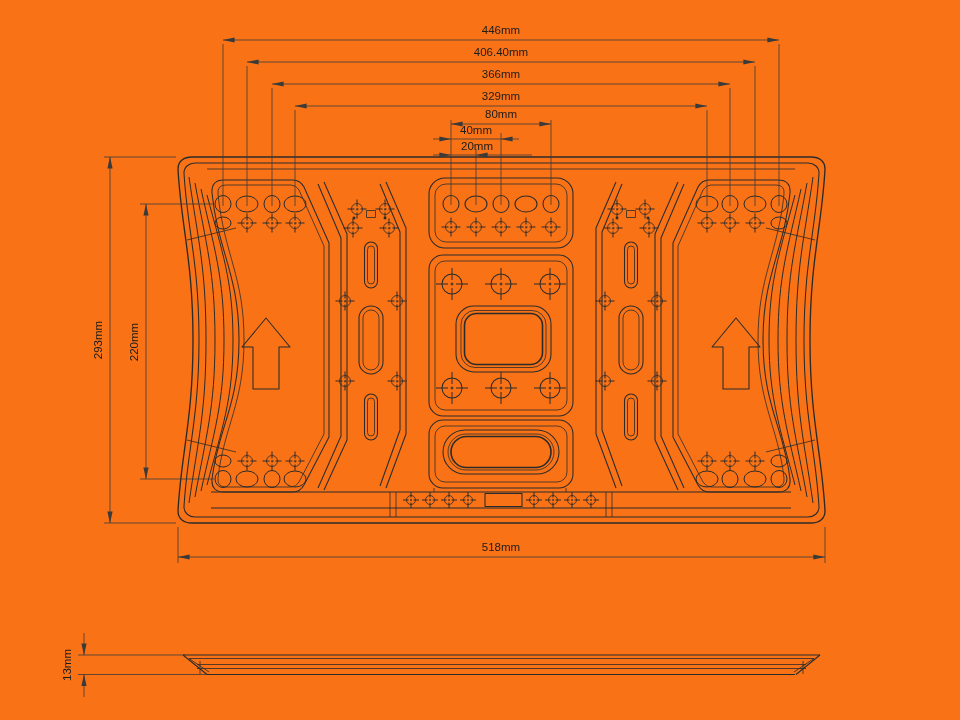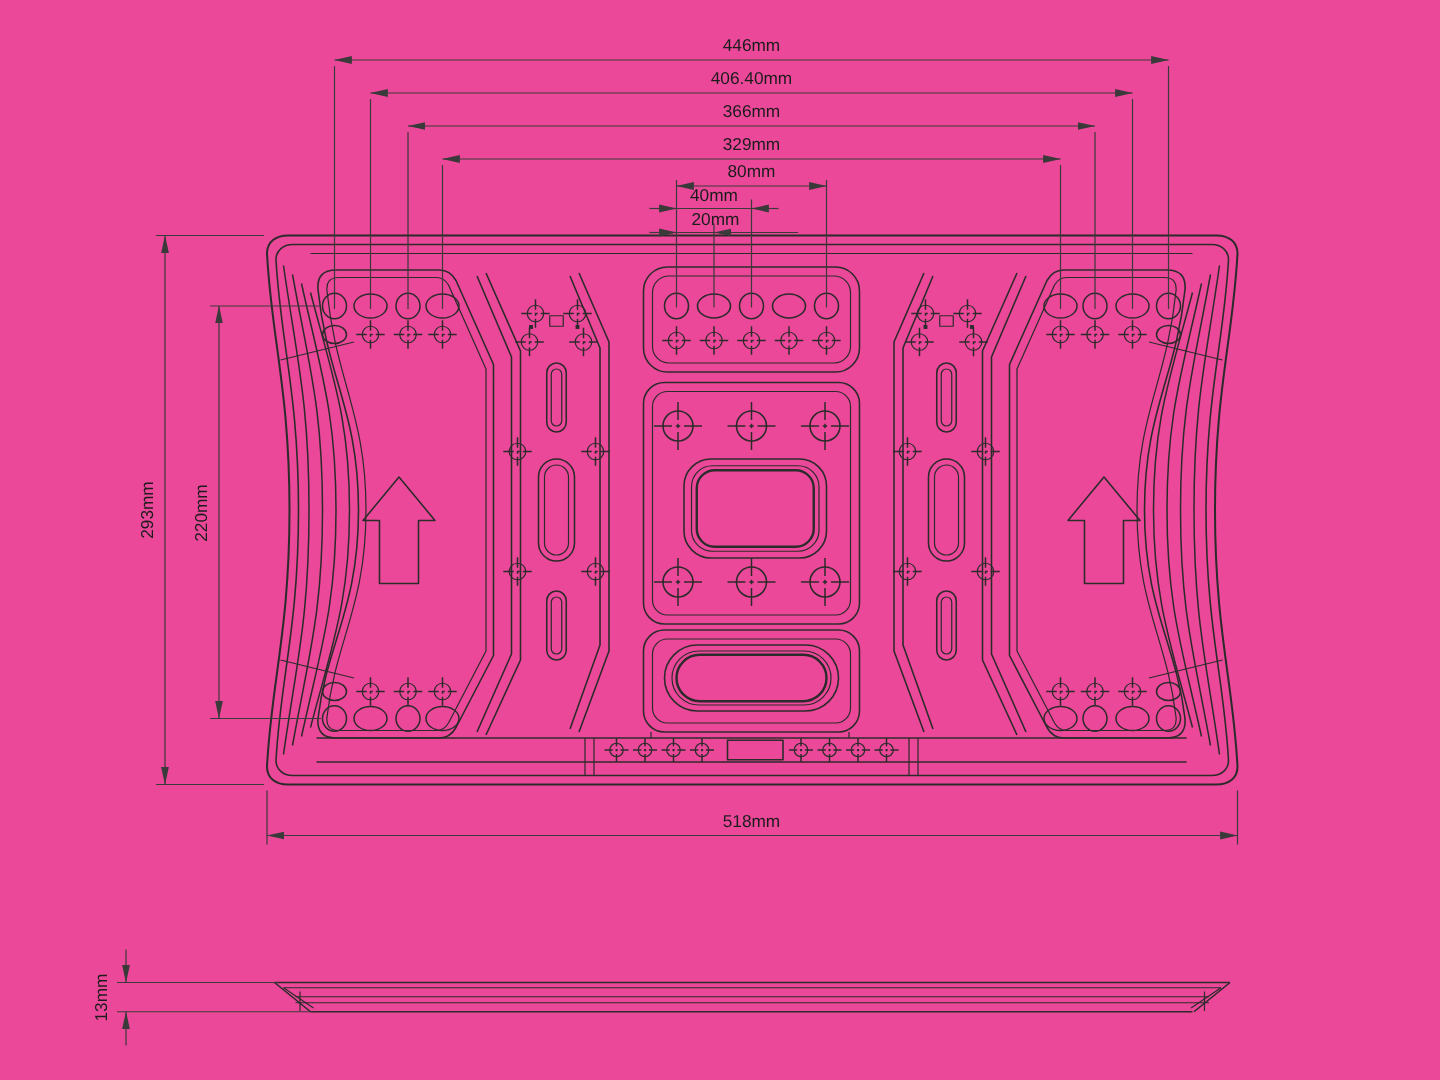--- a/index.html
+++ b/index.html
@@ -1,16 +1,16 @@
 <!DOCTYPE html>
 <html><head>
 <meta charset="utf-8">
 <style>
   html,body{margin:0;padding:0;background:#ffffff;}
-  .canvas{position:relative;width:960px;height:720px;background:#ec4899;overflow:hidden;
+  .canvas{position:relative;width:960px;height:720px;background:#f97316;overflow:hidden;
           font-family:"Liberation Sans",sans-serif;}
   svg{display:block;width:960px;height:720px;}
   svg *{fill:none;stroke:#2b2b2b;stroke-width:1;stroke-linecap:butt;stroke-linejoin:round;}
   svg .ol{stroke-width:1.35;}
   svg .md{stroke-width:1.05;}
   svg .tn{stroke-width:0.8;}
   svg .w16{stroke-width:1.6;}
   svg .dm{stroke:#3a3a3a;stroke-width:0.8;}
   svg .fil{fill:#2b2b2b;stroke:none;}
   svg text{stroke:none;fill:#1c1c1c;font-family:"Liberation Sans",sans-serif;

